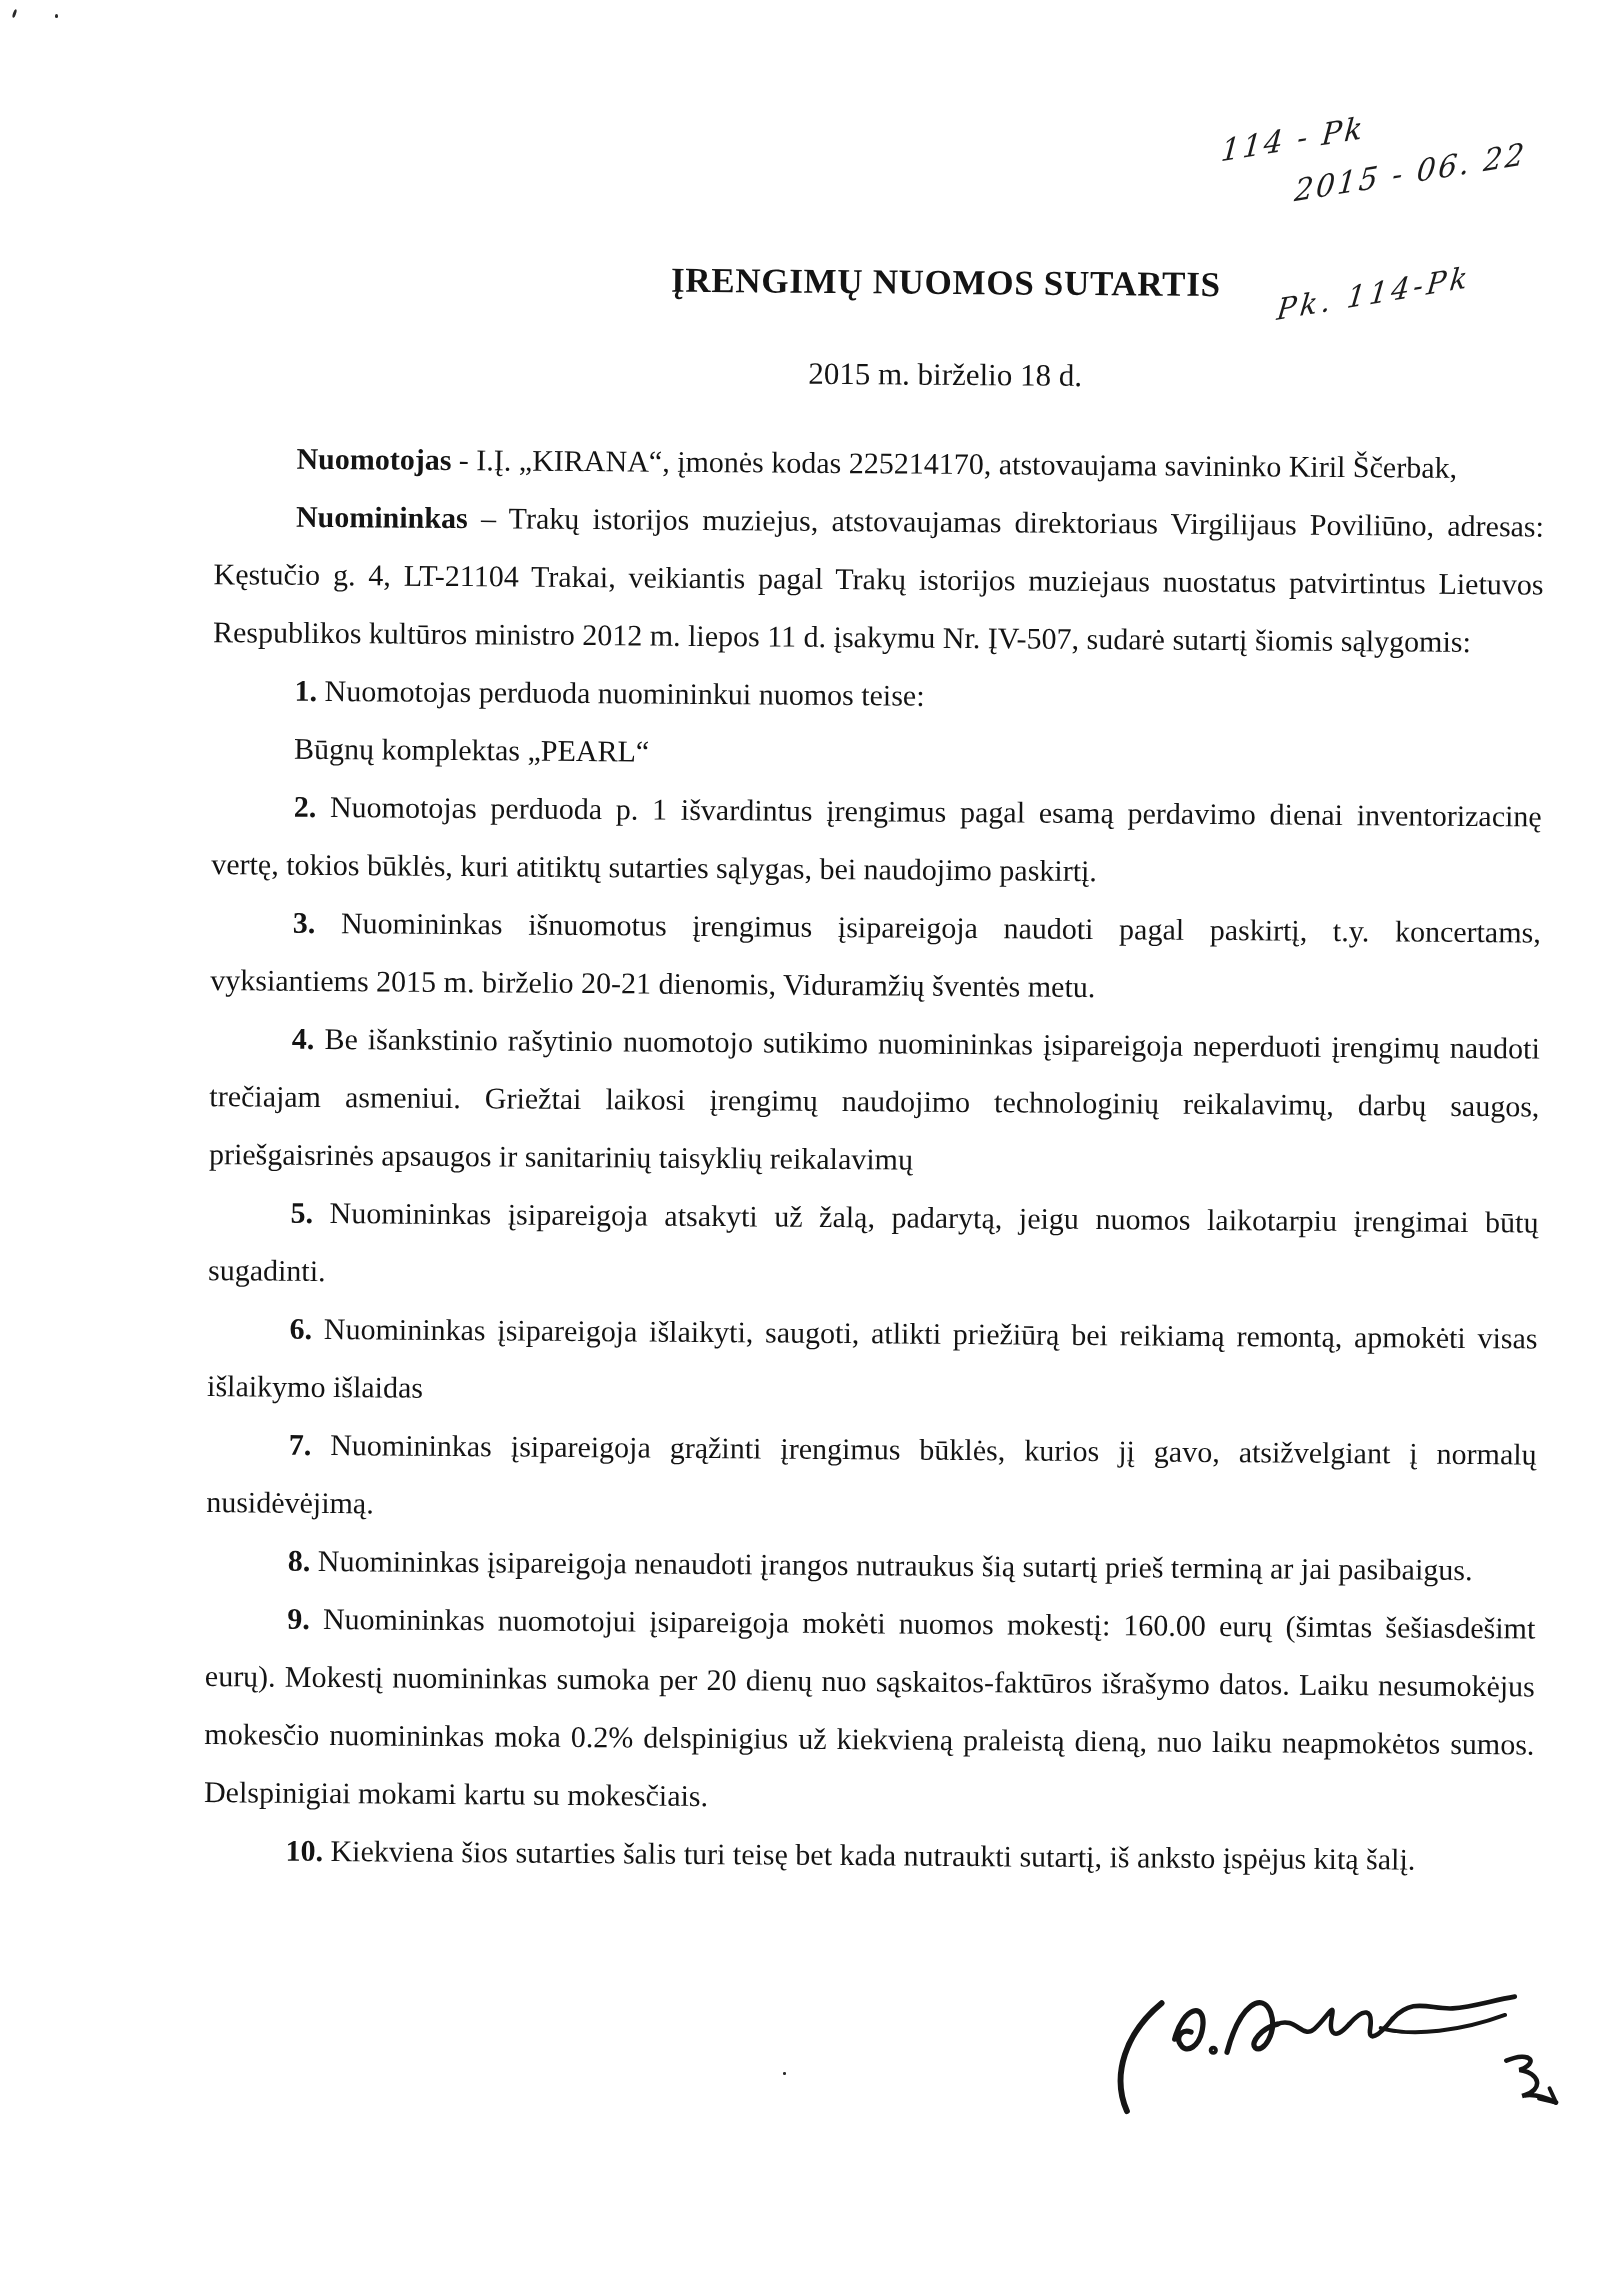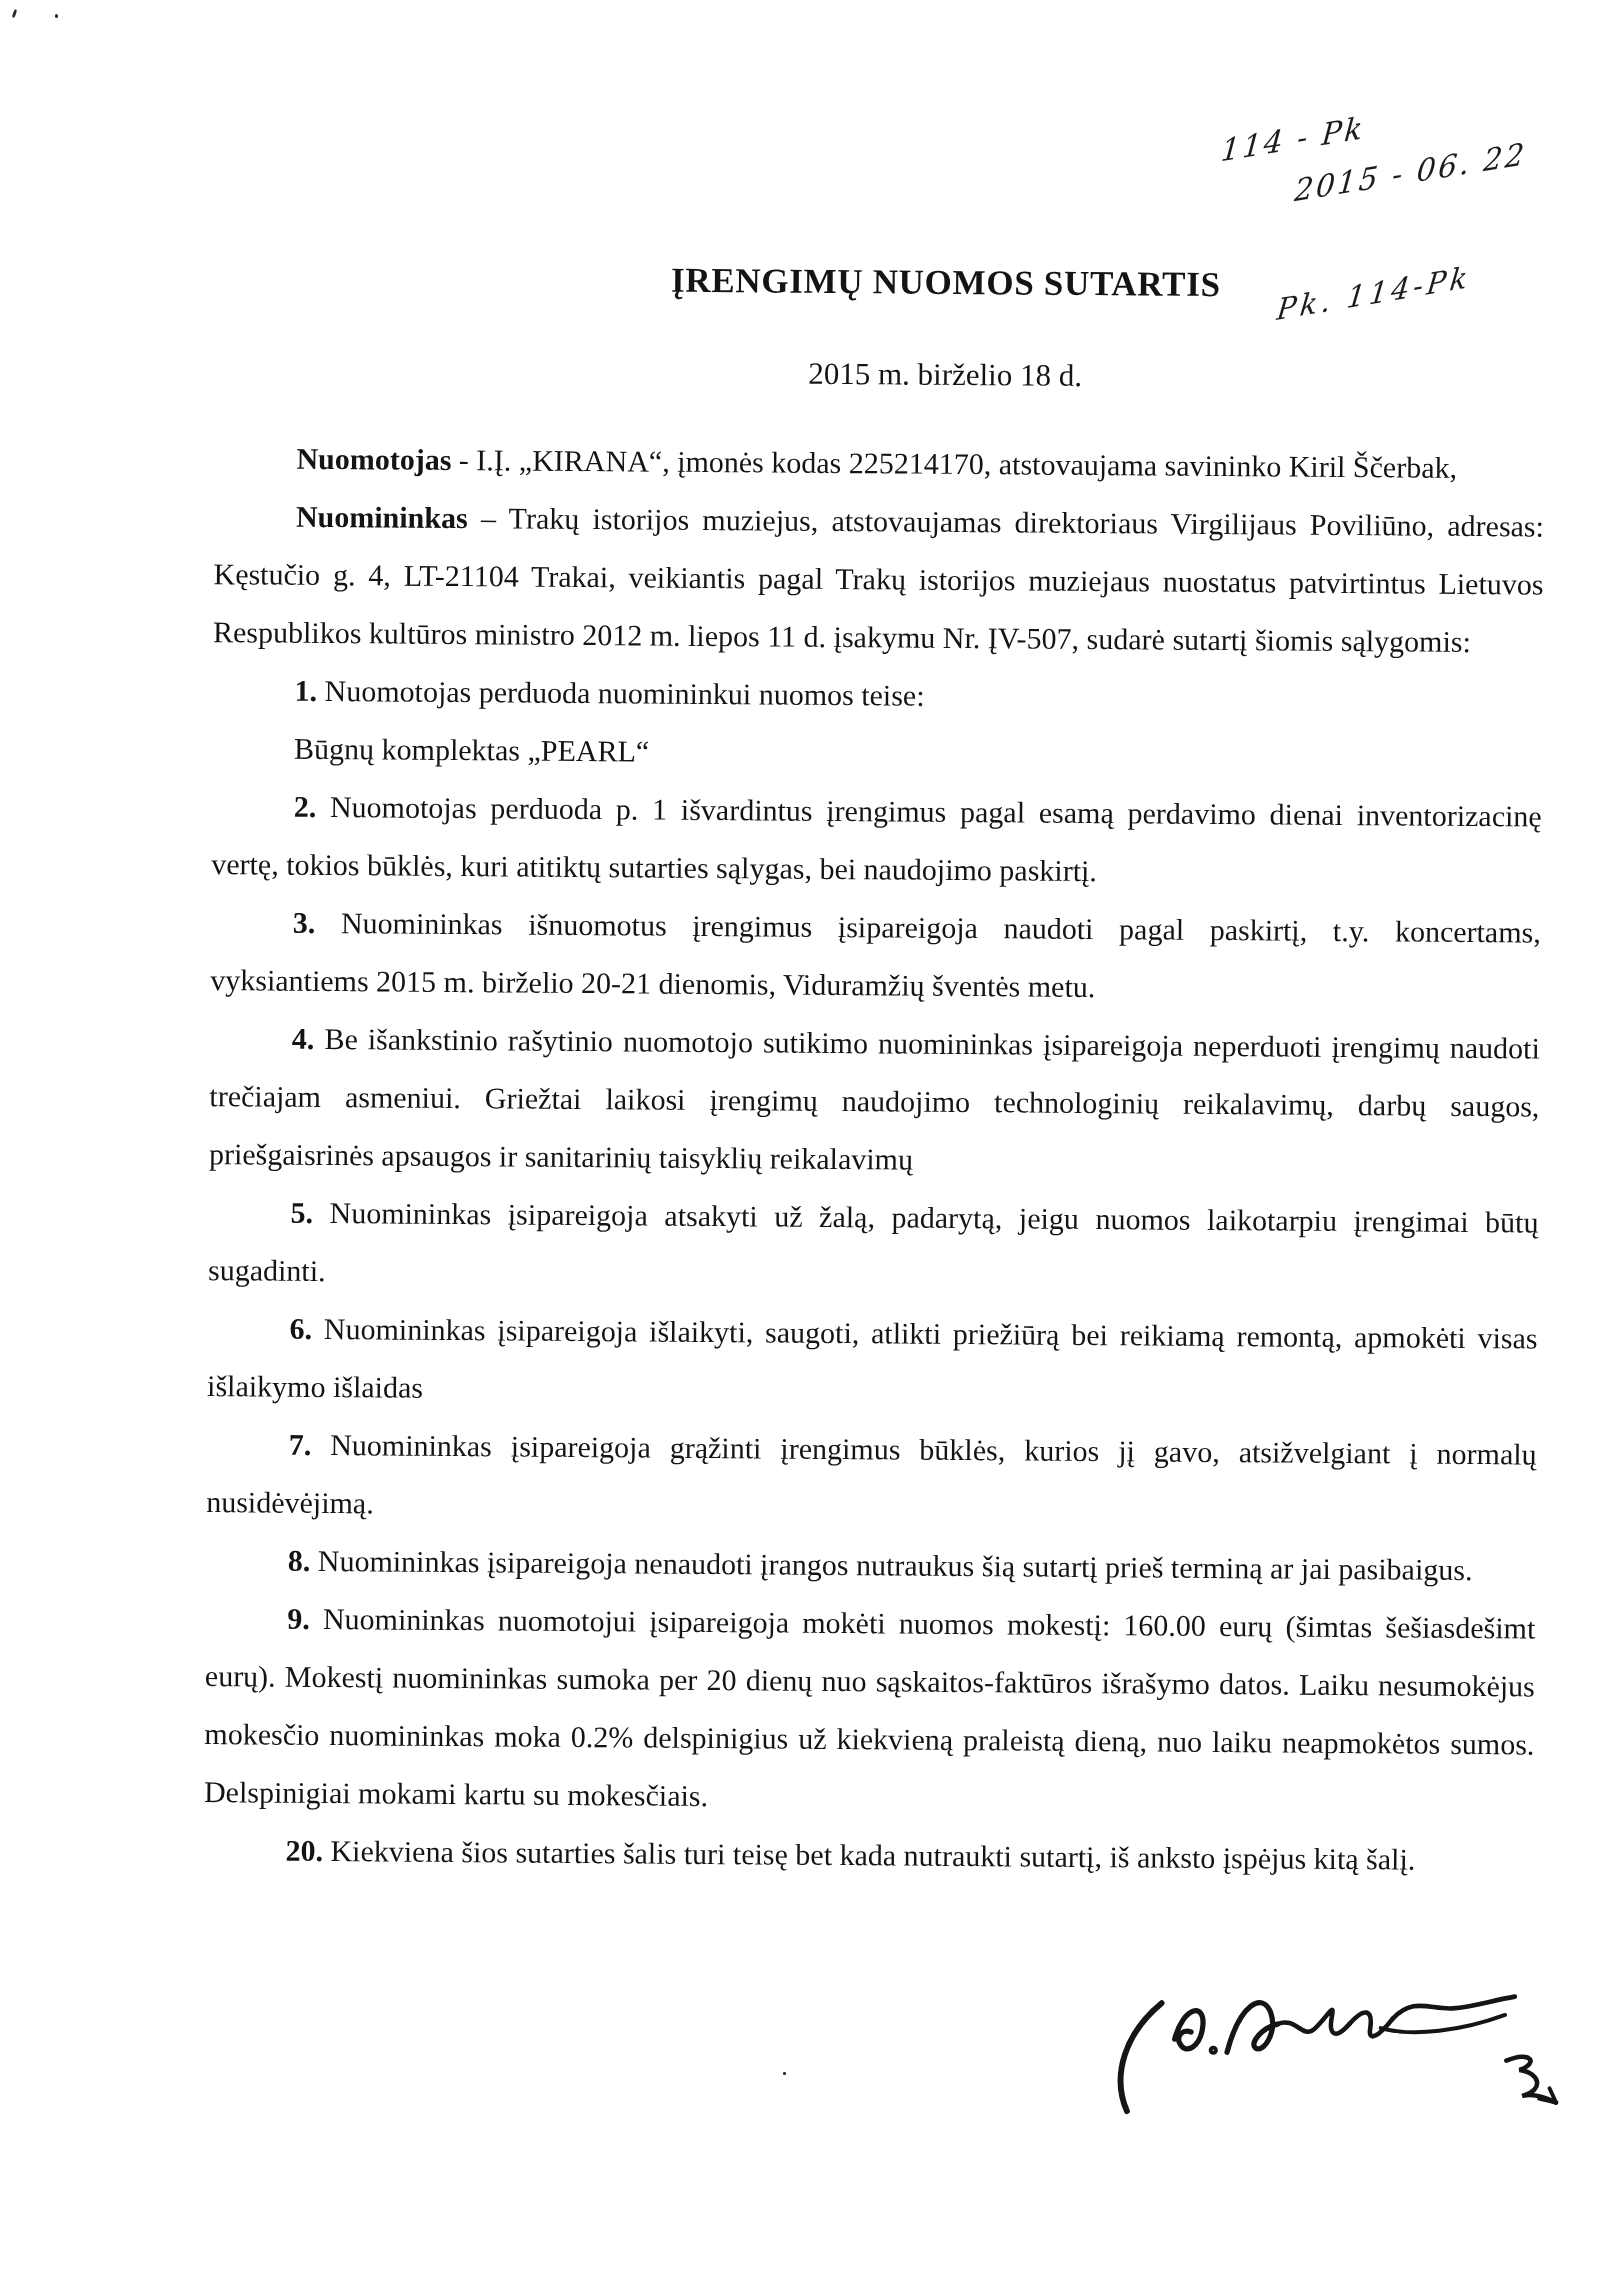--- a/index.html
+++ b/index.html
@@ -89,21 +89,21 @@
       <p class="para"><b class="lead">1.</b><span> Nuomotojas perduoda nuomininkui nuomos teise:</span></p>
       <p class="para"><b class="lead"></b><span>Būgnų komplektas „PEARL“</span></p>
       <p class="para"><b class="lead">2.</b><span> Nuomotojas perduoda p. 1 išvardintus įrengimus pagal esamą perdavimo dienai inventorizacinę vertę, tokios būklės, kuri atitiktų sutarties sąlygas, bei naudojimo paskirtį.</span></p>
       <p class="para"><b class="lead">3.</b><span> Nuomininkas išnuomotus įrengimus įsipareigoja naudoti pagal paskirtį, t.y. koncertams, vyksiantiems 2015 m. birželio 20-21 dienomis, Viduramžių šventės metu.</span></p>
       <p class="para"><b class="lead">4.</b><span> Be išankstinio rašytinio nuomotojo sutikimo nuomininkas įsipareigoja neperduoti įrengimų naudoti trečiajam asmeniui. Griežtai laikosi įrengimų naudojimo technologinių reikalavimų, darbų saugos, priešgaisrinės apsaugos ir sanitarinių taisyklių reikalavimų</span></p>
       <p class="para"><b class="lead">5.</b><span> Nuomininkas įsipareigoja atsakyti už žalą, padarytą, jeigu nuomos laikotarpiu įrengimai būtų sugadinti.</span></p>
       <p class="para"><b class="lead">6.</b><span>  Nuomininkas įsipareigoja išlaikyti, saugoti, atlikti priežiūrą bei reikiamą remontą, apmokėti visas išlaikymo išlaidas</span></p>
       <p class="para"><b class="lead">7.</b><span> Nuomininkas įsipareigoja grąžinti įrengimus būklės, kurios jį gavo, atsižvelgiant į normalų nusidėvėjimą.</span></p>
       <p class="para"><b class="lead">8.</b><span> Nuomininkas įsipareigoja nenaudoti įrangos nutraukus šią sutartį prieš terminą ar jai pasibaigus.</span></p>
       <p class="para"><b class="lead">9.</b><span> Nuomininkas nuomotojui įsipareigoja mokėti nuomos mokestį:  160.00 eurų (šimtas šešiasdešimt eurų). Mokestį nuomininkas sumoka per 20 dienų nuo sąskaitos-faktūros išrašymo datos. Laiku nesumokėjus  mokesčio nuomininkas moka 0.2% delspinigius už kiekvieną praleistą dieną, nuo laiku neapmokėtos sumos. Delspinigiai mokami kartu su mokesčiais.</span></p>
-      <p class="para"><b class="lead">20.</b><span> Kiekviena šios sutarties šalis turi teisę bet kada nutraukti sutartį, iš anksto įspėjus kitą šalį.</span></p>
+      <p class="para"><b class="lead">10.</b><span> Kiekviena šios sutarties šalis turi teisę bet kada nutraukti sutartį, iš anksto įspėjus kitą šalį.</span></p>
     </div>
   </div>
 
   <svg class="signature" width="471" height="157" viewBox="0 0 720 240">
     <g fill="none" stroke="#151515" stroke-linecap="round">
       <path d="M 85,40 C 30,85 8,150 32,205" stroke-width="9"></path>
       <path d="M 105,95 C 118,45 152,38 148,75 C 145,105 122,122 112,100 C 108,88 118,80 130,84" stroke-width="8"></path>
       <path d="M 160,112 m 0,0 a 4,4 0 1,0 8,0 a 4,4 0 1,0 -8,0" stroke-width="6"></path>
       <path d="M 185,115 C 205,40 240,22 252,55 C 262,85 240,118 228,108 C 220,100 238,78 262,72" stroke-width="8"></path>
       <path d="M 262,72 C 290,60 300,95 318,80 C 340,60 350,35 345,62 C 340,90 352,95 372,72" stroke-width="7"></path>

